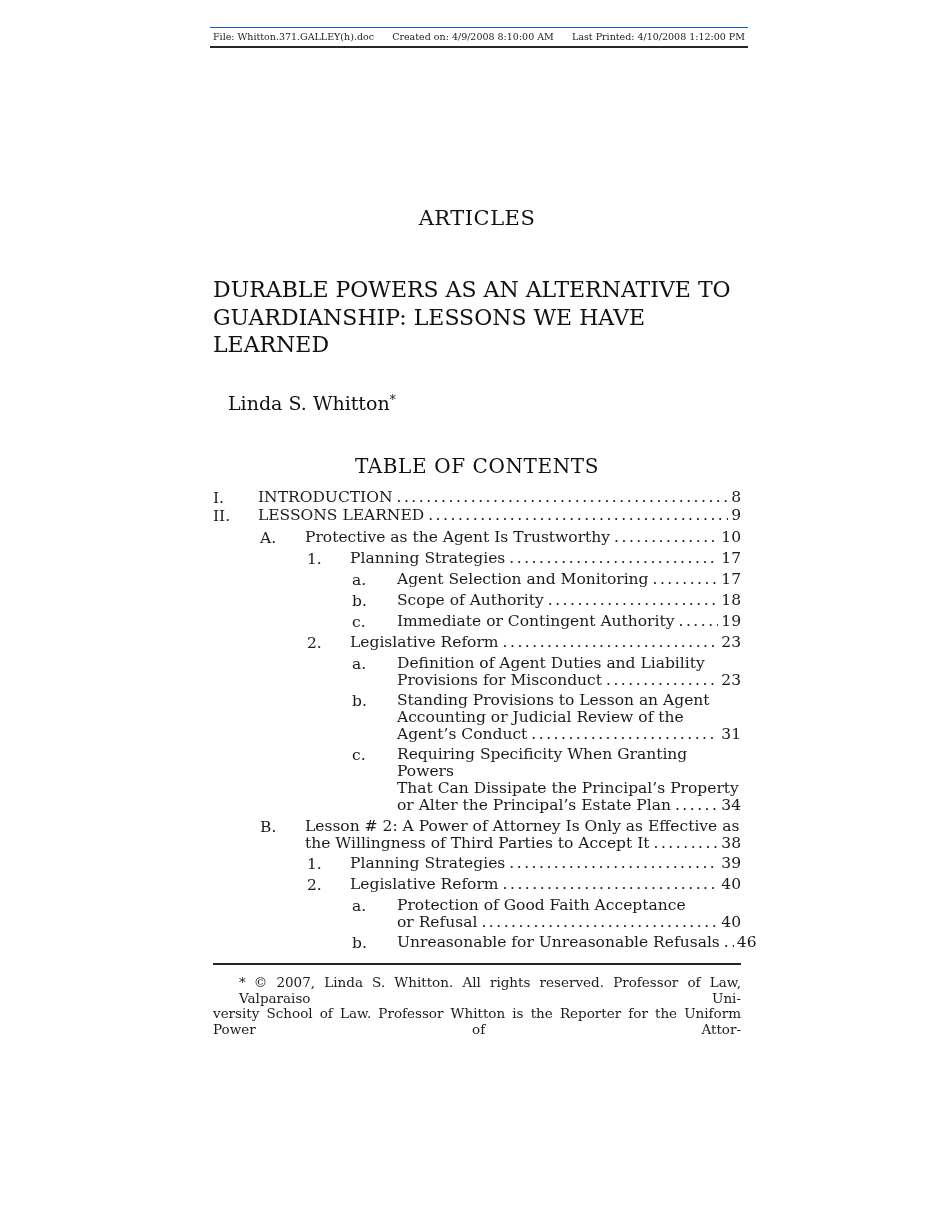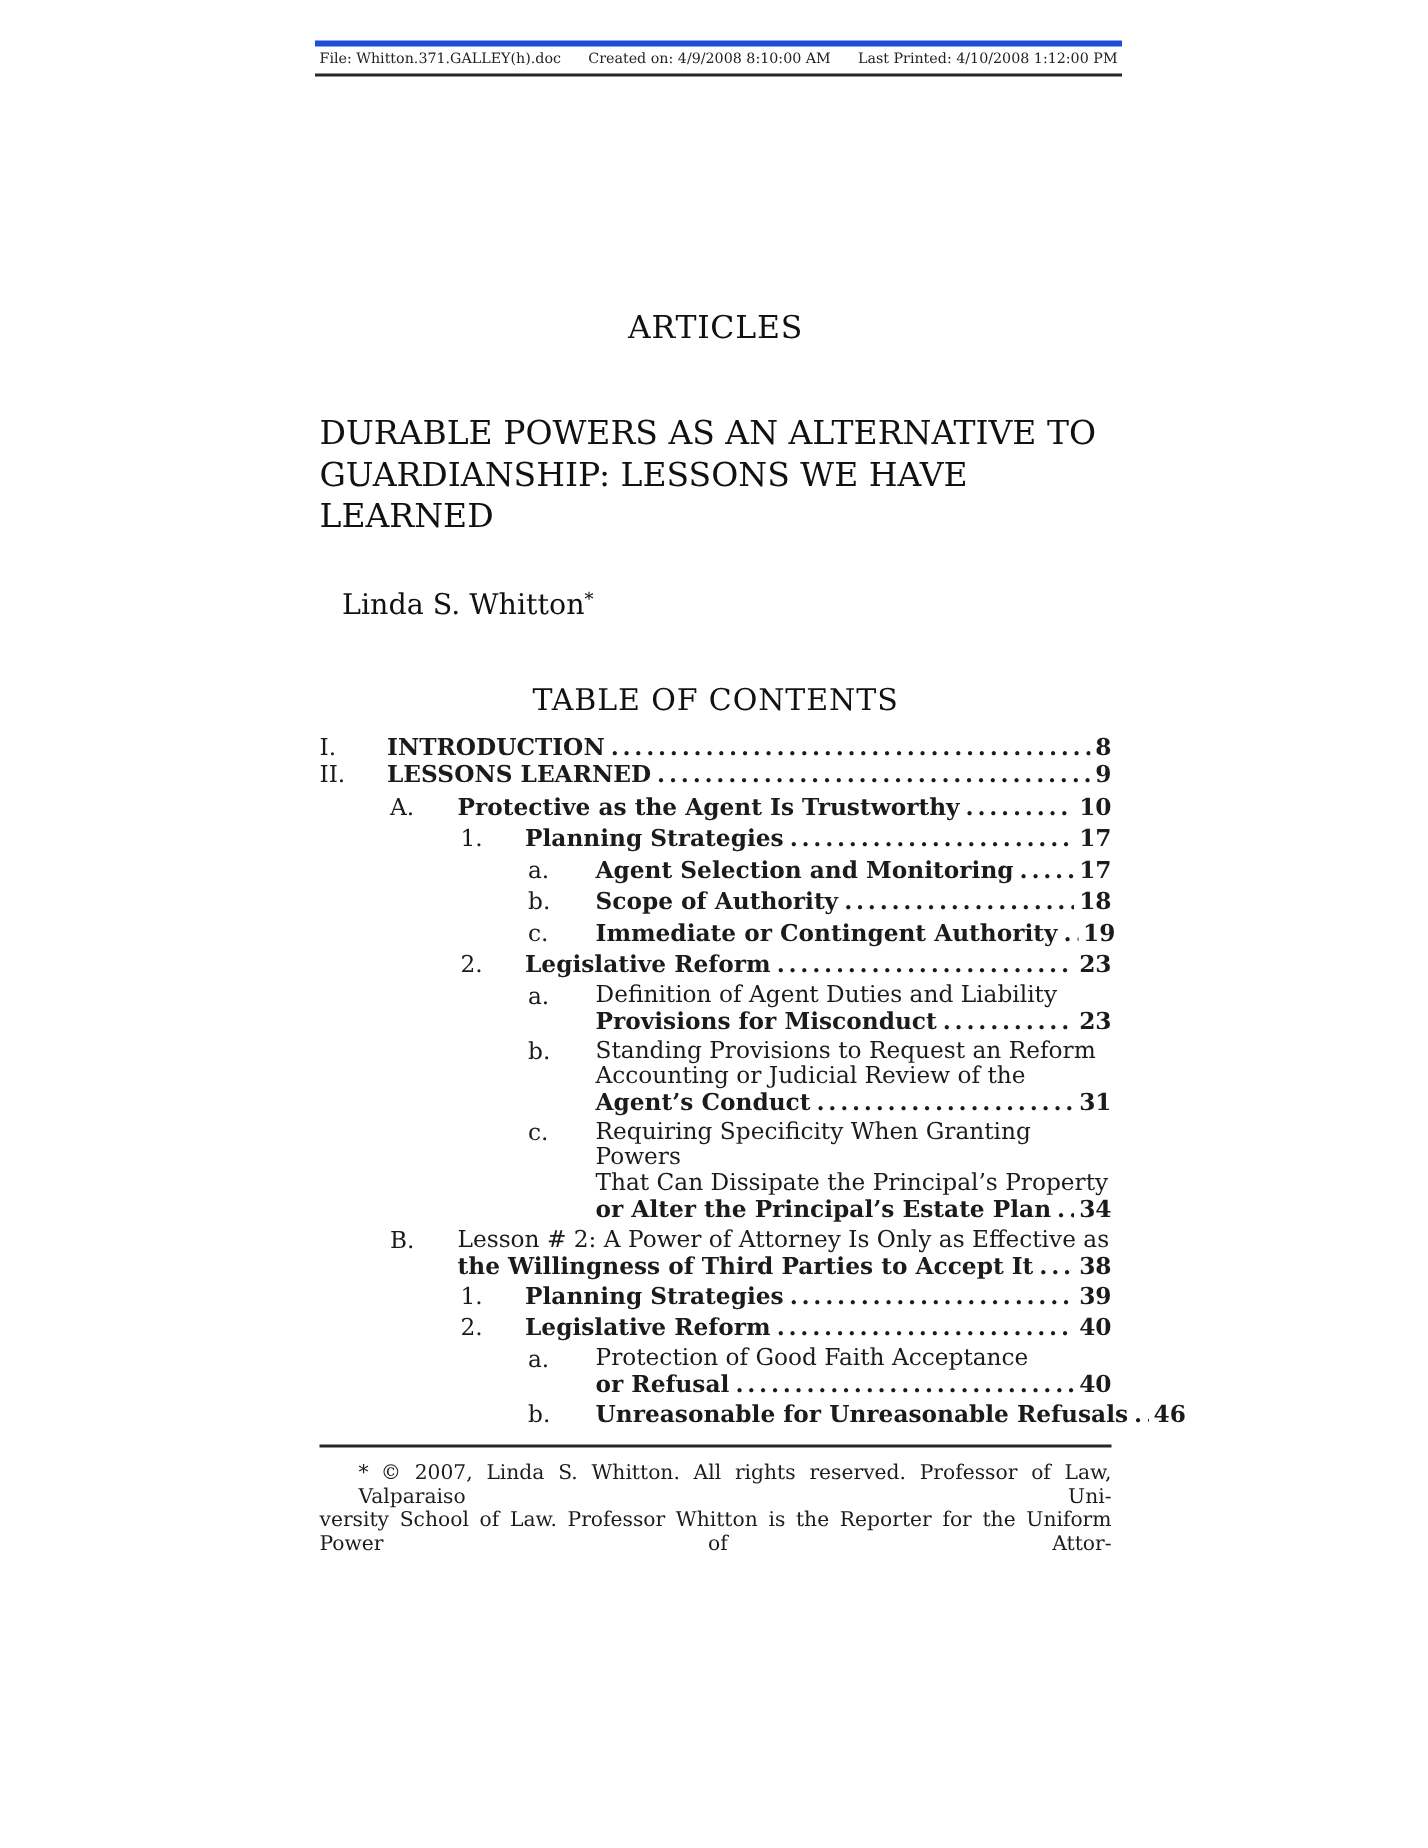--- a/index.html
+++ b/index.html
@@ -7,21 +7,21 @@
     position:relative;
     width:952px;height:1232px;
     background:#ffffff;
     font-family:"DejaVu Serif","Liberation Serif",serif;
     color:#1b1b1b;
     overflow:hidden;
   }
   
   .galley-header{
     position:absolute;left:210px;top:27px;width:532px;
-    border-top:4px solid #1d4ed8;
+    border-top:1px solid #1d4ed8;
     border-bottom:2px solid #262626;
     padding:3px 3px 4px 3px;
     display:flex;justify-content:space-between;align-items:baseline;
     font-size:9.5px;color:#222;
   }
   .galley-header span{white-space:nowrap;}
   
   .section-heading{
     position:absolute;left:213px;top:206px;width:528px;
     text-align:center;font-weight:normal;font-size:21px;letter-spacing:0.5px;color:#111;
@@ -48,21 +48,21 @@
   .toc-row:first-child{margin-top:0;}
   .toc-row.lvl1{margin-top:0;}
   .toc-row.lvl1:first-child{margin-top:0;}
   .toc-row.lvl2{margin-top:4px;margin-left:47px;}
   .toc-row.lvl3{margin-left:94px;}
   .toc-row.lvl4{margin-left:139px;}
   .toc-label{flex:0 0 45px;}
   .toc-row.lvl3 .toc-label{flex:0 0 43px;}
   .toc-body{flex:1 1 auto;min-width:0;}
   .toc-line{line-height:17px;}
-  .toc-line.last{display:flex;align-items:baseline;font-weight:bold;}
+  .toc-line.last{display:flex;align-items:baseline;}
   .toc-text{white-space:nowrap;}
   .leader{
     flex:1 1 auto;overflow:hidden;white-space:nowrap;
     min-width:10px;margin-left:4px;color:#1b1b1b;
   }
   .leader::after{
     content:"........................................................................................................................";
     letter-spacing:2.5px;
   }
   .toc-page{white-space:nowrap;margin-left:3px;}
@@ -191,21 +191,21 @@
           <div class="toc-line last">
             <span class="toc-text">Provisions for Misconduct</span>
             <span class="leader"></span>
             <span class="toc-page">23</span>
           </div>
         </div>
     </div>
       <div class="toc-row lvl4">
       <span class="toc-label">b.</span>
       <div class="toc-body">
-          <div class="toc-line">Standing Provisions to Request an Reform</div>
+          <div class="toc-line">Standing Provisions to Lesson an Agent</div>
           <div class="toc-line">Accounting or Judicial Review of the</div>
           <div class="toc-line last">
             <span class="toc-text">Agent’s Conduct</span>
             <span class="leader"></span>
             <span class="toc-page">31</span>
           </div>
         </div>
     </div>
       <div class="toc-row lvl4">
       <span class="toc-label">c.</span>

